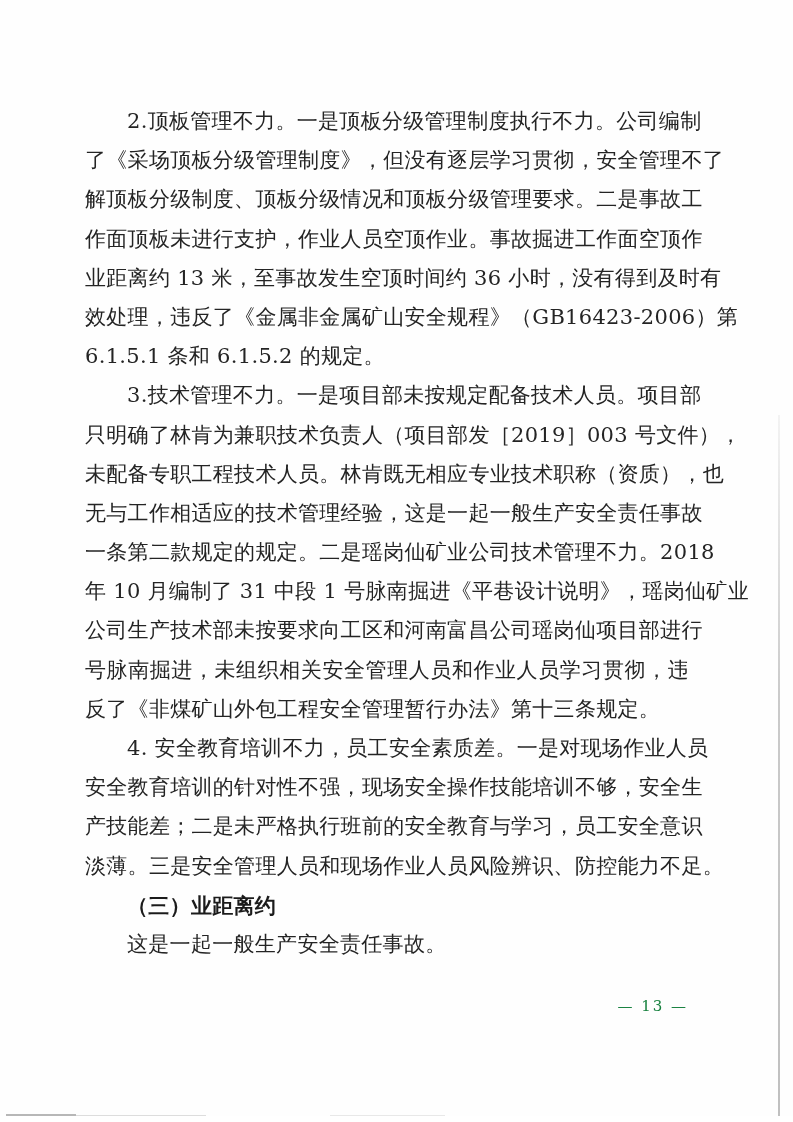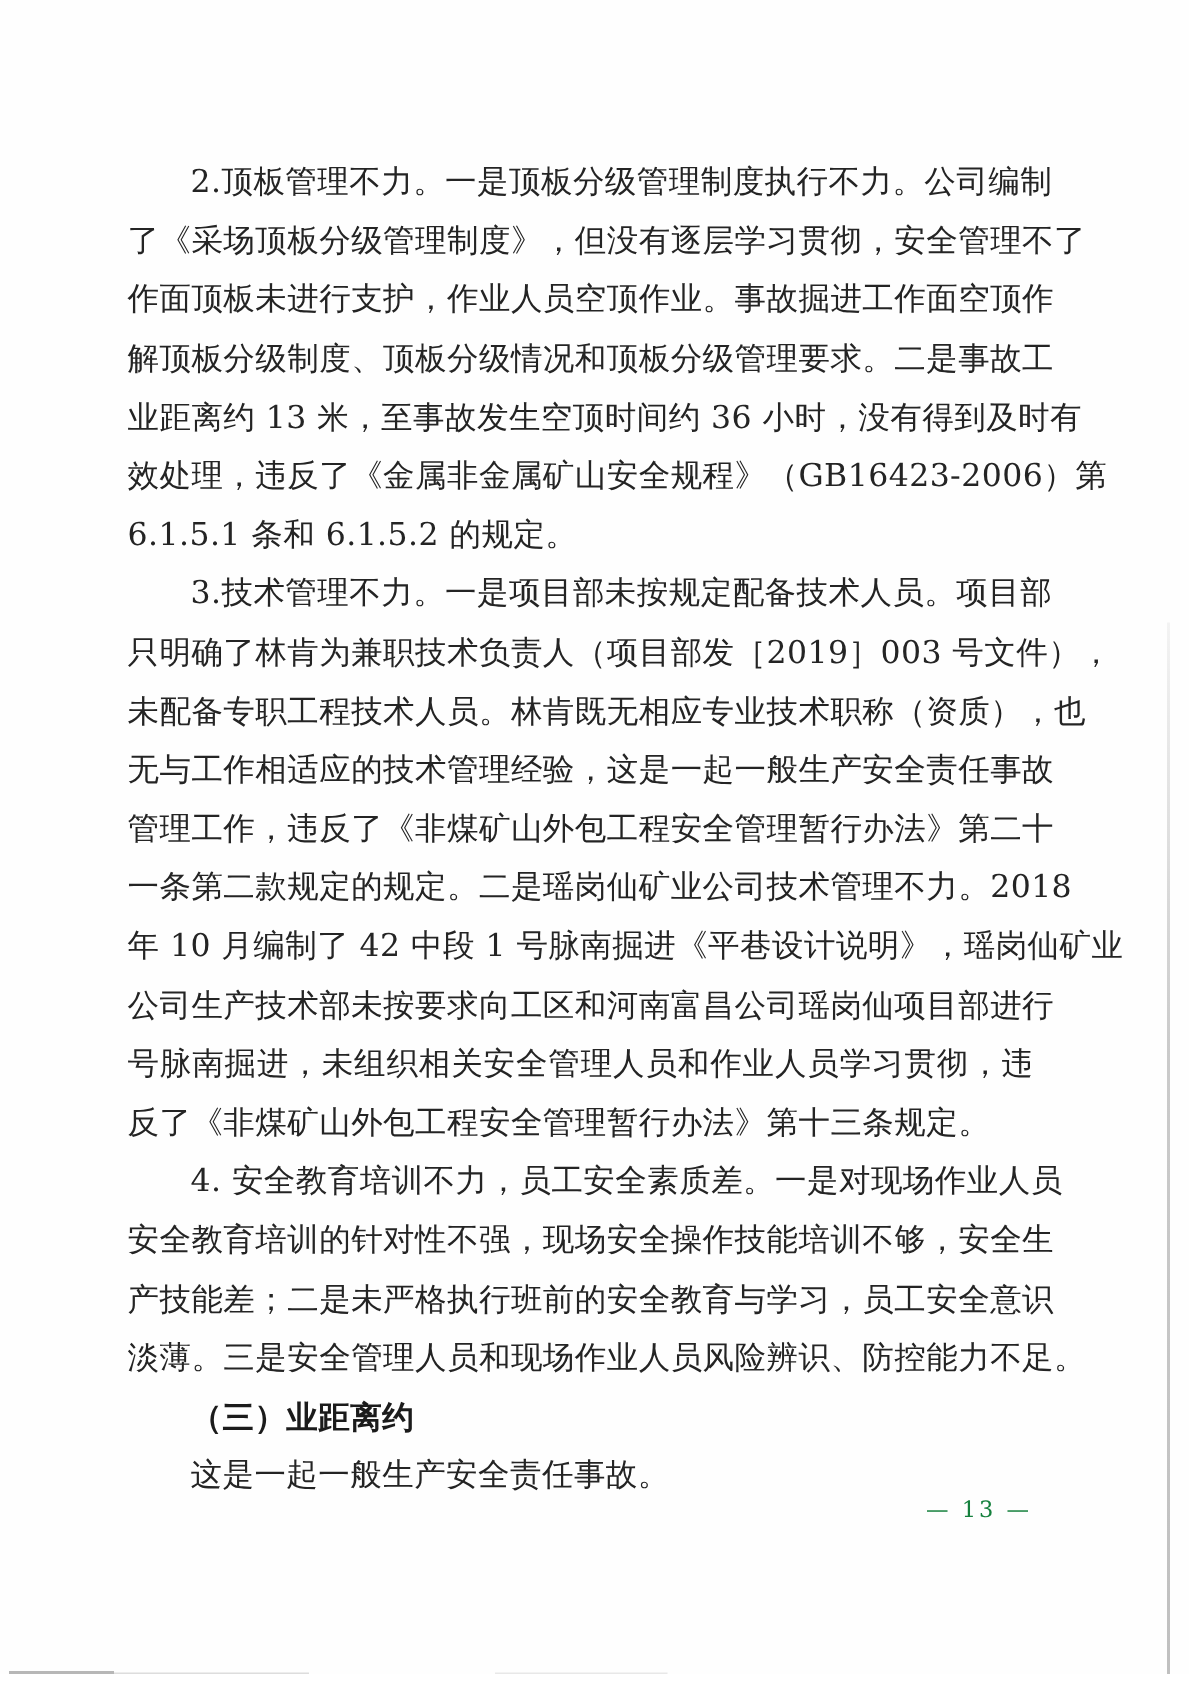--- a/index.html
+++ b/index.html
@@ -91,32 +91,31 @@
     opacity: 0.8;
   }
 </style>
 </head>
 <body>
 
 <div class="page">
   <div class="content" id="content">
       <div class="line first">2.顶板管理不力。一是顶板分级管理制度执行不力。公司编制</div>
       <div class="line">了《采场顶板分级管理制度》，但没有逐层学习贯彻，安全管理不了</div>
+      <div class="line">解顶板分级制度、顶板分级情况和顶板分级管理要求。二是事故工</div>
       <div class="line">作面顶板未进行支护，作业人员空顶作业。事故掘进工作面空顶作</div>
-      <div class="line">解顶板分级制度、顶板分级情况和顶板分级管理要求。二是事故工</div>
       <div class="line">业距离约 13 米，至事故发生空顶时间约 36 小时，没有得到及时有</div>
       <div class="line">效处理，违反了《金属非金属矿山安全规程》（GB16423-2006）第</div>
       <div class="line last">6.1.5.1 条和 6.1.5.2 的规定。</div>
       <div class="line first">3.技术管理不力。一是项目部未按规定配备技术人员。项目部</div>
       <div class="line">只明确了林肯为兼职技术负责人（项目部发［2019］003 号文件），</div>
       <div class="line">未配备专职工程技术人员。林肯既无相应专业技术职称（资质），也</div>
       <div class="line">无与工作相适应的技术管理经验，这是一起一般生产安全责任事故</div>
-      <div class="line">管理工作，违反了《非煤矿山外包工程安全管理暂行办法》第二十</div>
       <div class="line">一条第二款规定的规定。二是瑶岗仙矿业公司技术管理不力。2018</div>
-      <div class="line">年 10 月编制了 42 中段 1 号脉南掘进《平巷设计说明》，瑶岗仙矿业</div>
+      <div class="line">年 10 月编制了 31 中段 1 号脉南掘进《平巷设计说明》，瑶岗仙矿业</div>
       <div class="line">公司生产技术部未按要求向工区和河南富昌公司瑶岗仙项目部进行</div>
       <div class="line">号脉南掘进，未组织相关安全管理人员和作业人员学习贯彻，违</div>
       <div class="line last">反了《非煤矿山外包工程安全管理暂行办法》第十三条规定。</div>
       <div class="line first">4. 安全教育培训不力，员工安全素质差。一是对现场作业人员</div>
       <div class="line">安全教育培训的针对性不强，现场安全操作技能培训不够，安全生</div>
       <div class="line">产技能差；二是未严格执行班前的安全教育与学习，员工安全意识</div>
       <div class="line last">淡薄。三是安全管理人员和现场作业人员风险辨识、防控能力不足。</div>
       <div class="line heading first last">（三）业距离约</div>
       <div class="line first last">这是一起一般生产安全责任事故。</div>
     </div>

